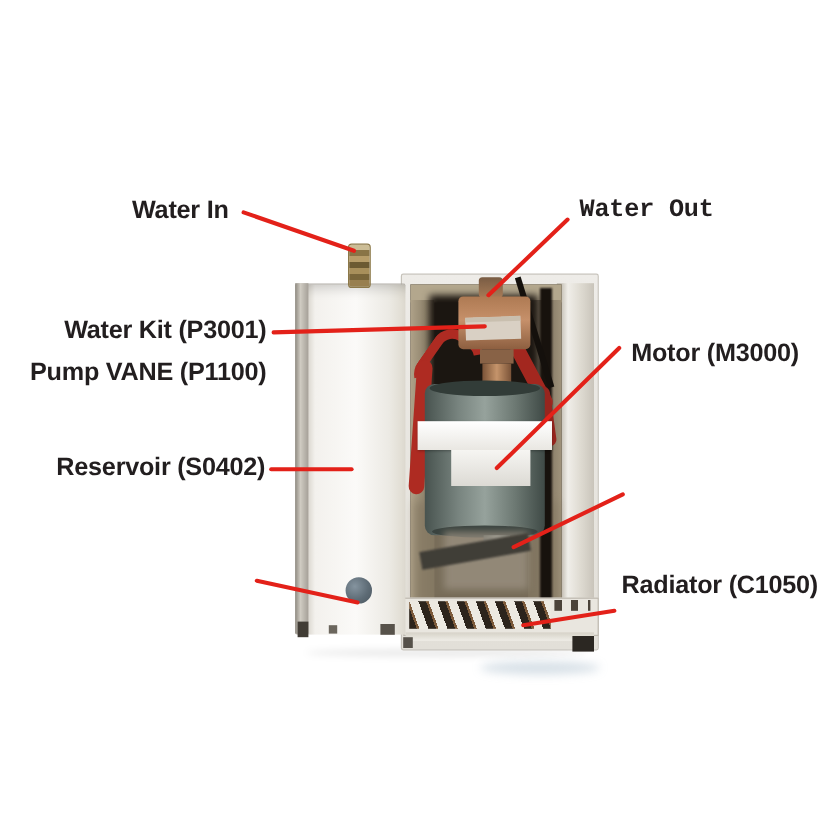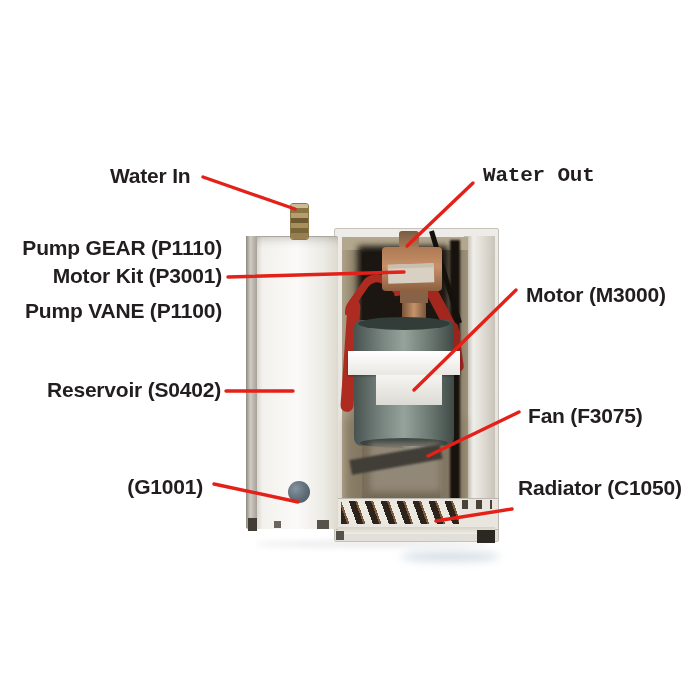--- a/index.html
+++ b/index.html
@@ -157,24 +157,21 @@
     <line x1="228" y1="277" x2="404" y2="272" stroke="#e32119"></line>
     <line x1="516" y1="290" x2="414" y2="390" stroke="#e32119"></line>
     <line x1="226" y1="391" x2="293" y2="391" stroke="#e32119"></line>
     <line x1="519" y1="412" x2="428" y2="456" stroke="#e32119"></line>
     <line x1="214" y1="484" x2="298" y2="502" stroke="#e32119"></line>
     <line x1="512" y1="509" x2="436" y2="521" stroke="#e32119"></line>
   </svg>
 
   <div class="lbl" id="lbl-water-in">Water In</div>
   <div class="lbl" id="lbl-water-out">Water Out</div>
-  <div class="lbl lbl-right" id="lbl-pump-gear">Pump GEAR (P1110)</div>
-  <div class="lbl lbl-right" id="lbl-repair-kit">Motor Kit (P3001)</div>
+  <div class="lbl lbl-right" id="lbl-repair-kit">Water Kit (P3001)</div>
   <div class="lbl lbl-right" id="lbl-pump-vane">Pump VANE (P1100)</div>
   <div class="lbl" id="lbl-motor">Motor (M3000)</div>
   <div class="lbl lbl-right" id="lbl-reservoir">Reservoir (S0402)</div>
-  <div class="lbl" id="lbl-fan">Fan (F3075)</div>
   <div class="lbl lbl-right" id="lbl-reservoir-cap">
-    <span style="display:block;">(G1001)</span>
   </div>
   <div class="lbl" id="lbl-radiator">Radiator (C1050)</div>
 
 </div>
 
 </body></html>

